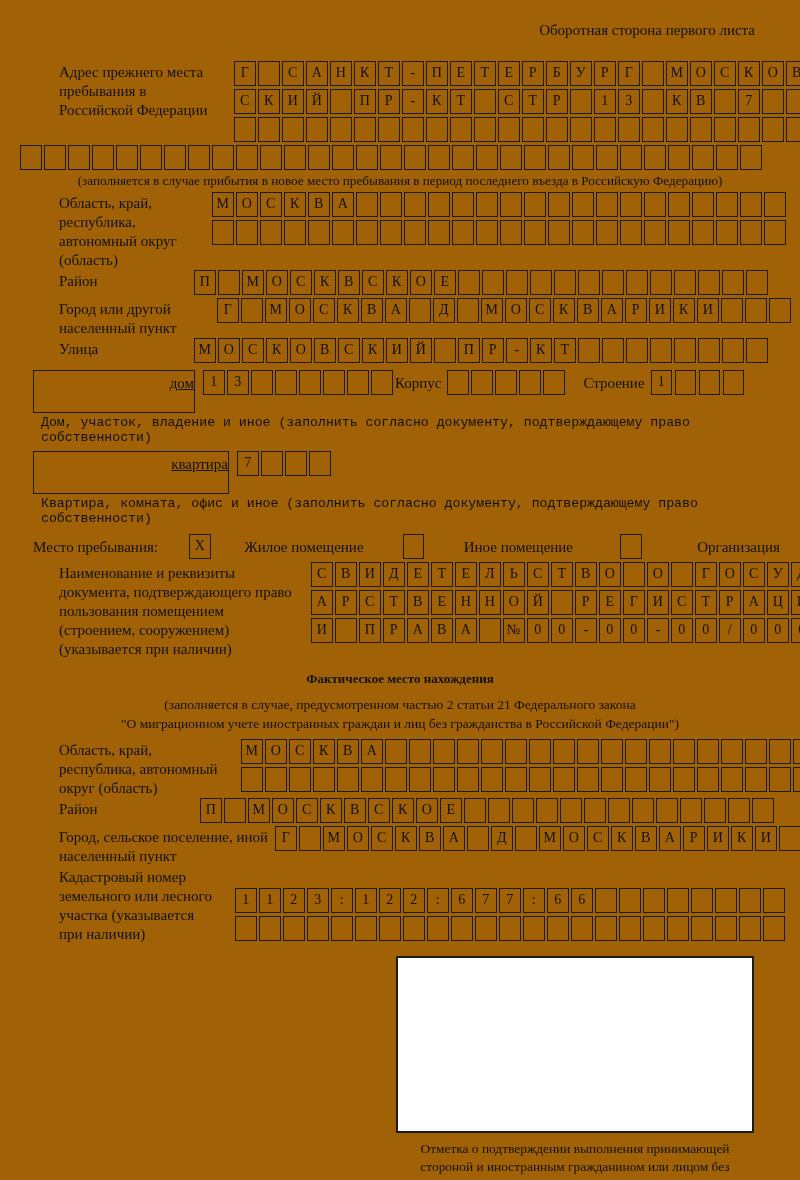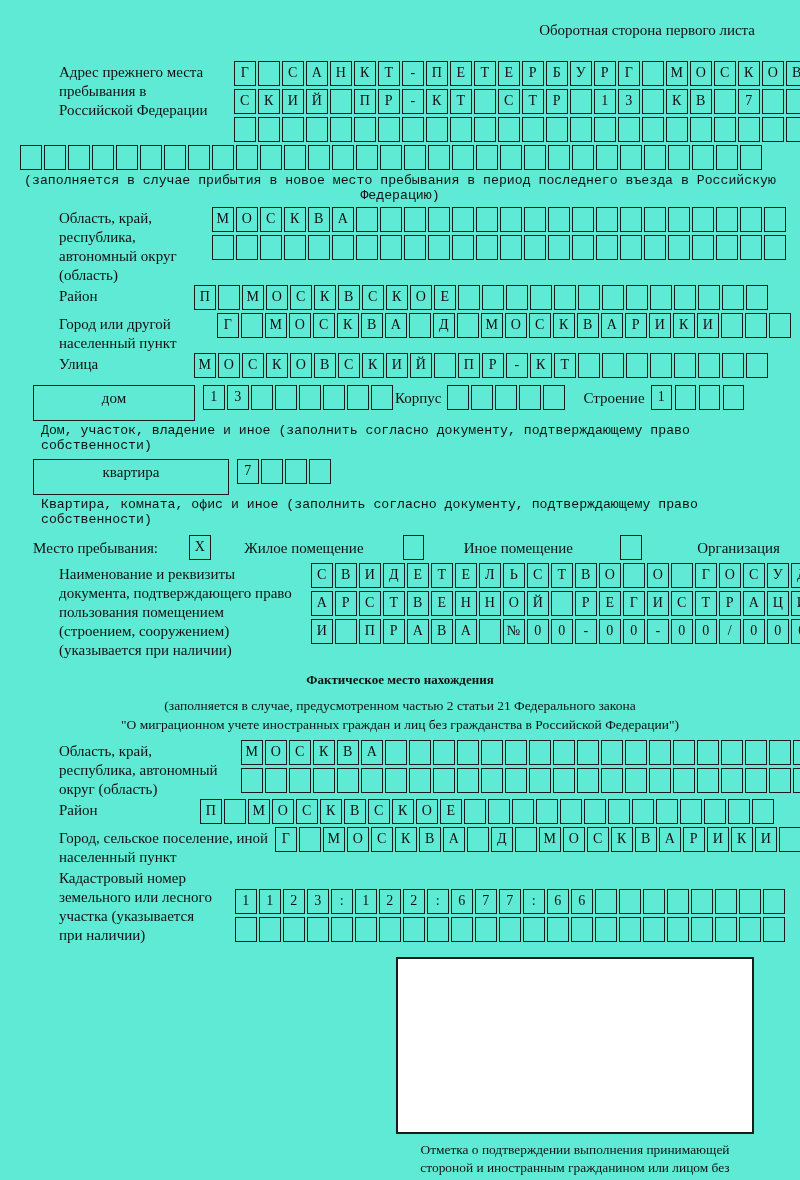--- a/index.html
+++ b/index.html
@@ -1,21 +1,21 @@
 <!DOCTYPE html>
 <html lang="ru"><head>
 <meta charset="utf-8">
 <style>
   html,body{margin:0;padding:0;background:#ffffff;}
   .page{
     position:relative;
     width:800px;height:1180px;
     box-sizing:border-box;
     padding:0 20px;
-    background:#5eead4;
+    background:#a16207;
     color:#111;
     font-family:"Liberation Serif","DejaVu Serif",serif;
     overflow:hidden;
   }
   .header-note{
     padding-top:22px;
     padding-right:25px;
     text-align:right;
     font-size:15px;
     margin-bottom:22px;
@@ -32,40 +32,40 @@
     width:21.5px;height:25px;
     border:1.5px solid #1c1c1c;
     margin-right:2.5px;
     text-align:center;
     font-size:14px;line-height:22px;
     vertical-align:top;
   }
   .wide-box{
     display:inline-block;box-sizing:border-box;
     border:1.5px solid #1c1c1c;
-    height:36px;line-height:24px;
-    text-align:center;font-size:15px;
-    vertical-align:top;flex:none;
+    height:43px;line-height:24px;
+    text-align:right;font-size:15px;
+    vertical-align:top;flex:none;text-decoration:underline;
   }
   .caption{font-size:13.2px;line-height:15px;}
   .caption-center{text-align:center;}
   .sec-title{
     text-align:center;font-weight:bold;font-size:15.5px;
     margin:6px 0 10px;
   }
   .inline-lbl{font-size:15px;line-height:27px;flex:none;}
   .house-row,.apt-row,.stay-row{display:flex;align-items:flex-start;margin-left:13px;}
   .indent-caption{margin-left:21px;margin-top:2px;margin-bottom:6px;font-family:Liberation Mono, monospace;}
   .stay-row{margin-top:8px;justify-content:space-between;}
   .choose-note{margin-left:140px;width:420px;text-align:center;margin-top:3px;margin-bottom:8px;}
   .fact-title{text-align:center;font-weight:bold;font-size:13px;margin:12px 0 8px;}
   .fact-cap{text-align:center;font-size:13.5px;line-height:19px;}
   .stamp-wrap{margin-left:auto;margin-right:26px;width:358px;margin-top:12px;}
   .stamp-box{box-sizing:border-box;width:358px;height:177px;border:2px solid #1c1c1c;background:#fff;}
-  .stamp-caption{margin-top:7px;text-align:center;font-size:13.4px;line-height:18px;} .mb4{margin-bottom:4px;font-family:Liberation Mono, monospace;} .mb6{margin-bottom:6px;}
+  .stamp-caption{margin-top:7px;text-align:center;font-size:13.4px;line-height:18px;} .mb4{margin-bottom:4px;} .mb6{margin-bottom:6px;}
   .mt4{margin-top:4px;} .mt22{margin-top:22px;}
   .gap8{width:8px;flex:none;} .gap14{width:14px;flex:none;} .gap16{width:16px;flex:none;}
   .gap24{width:24px;flex:none;} .gap30{width:30px;flex:none;} .gap6{width:6px;flex:none;}
 </style>
 </head>
 <body>
 
 <div class="page">
 
   <div class="header-note">Оборотная сторона первого листа</div>

